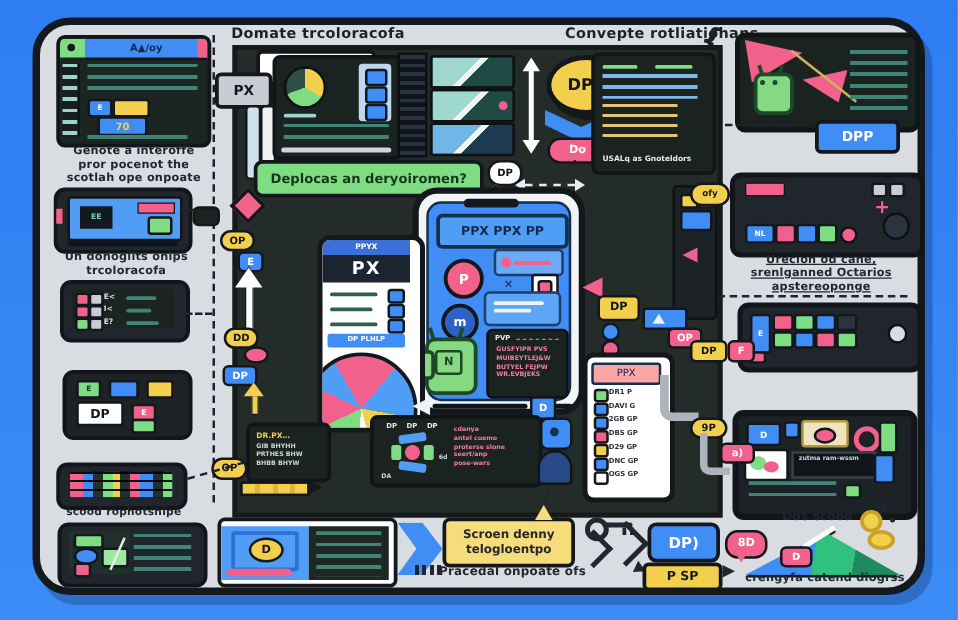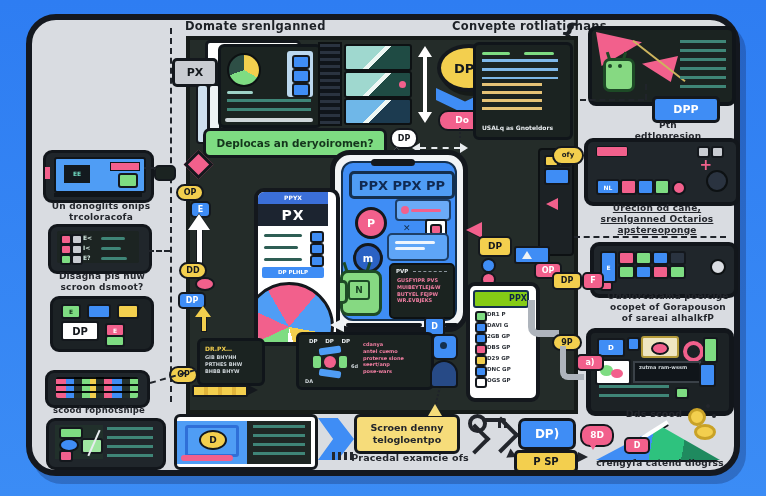--- a/index.html
+++ b/index.html
@@ -33,27 +33,43 @@
   .tl{position:absolute;height:3px;border-radius:2px;background:#3f8577;}
   .tri{position:absolute;width:0;height:0;}
   .code{position:absolute;font-weight:700;line-height:1.35;white-space:pre-line;}
 </style>
 </head>
 <body>
 
 <div id="stage">
   <div id="canvas"></div>
 
-  <div class="h" style="left:185px;top:19px;">Domate srenlganned</div>
+  <div class="h" style="left:185px;top:19px;">Domate trcoloracofa</div>
   <div class="h" style="left:452px;top:19px;">Convepte rotliatiohans</div>
   <div class="abs" style="left:560px;top:18px;font-size:26px;font-weight:800;color:#1d2126;transform:rotate(8deg);">{</div>
 
   <div id="centerDark"></div>
   <div class="dash-v" style="left:170px;top:28px;height:374px;"></div>
 
+  <div class="abs" style="left:45px;top:28px;width:118px;height:84px;border:3px solid #12161b;border-radius:7px;background:#1b2522;overflow:hidden;">
+    <div class="abs" style="left:0;top:0;width:20px;height:15px;background:#7edc82;border-right:2px solid #12161b;">
+      <div class="dot" style="left:6px;top:4px;width:6px;height:6px;background:#14181d;"></div>
+    </div>
+    <div class="abs" style="left:20px;top:0;width:98px;height:15px;background:#3f8df5;border-bottom:2px solid #12161b;color:#132a50;font-weight:800;font-size:8px;text-align:center;line-height:15px;">A▲/oy</div>
+    <div class="abs" style="right:0;top:0;width:8px;height:15px;background:#f2608c;"></div>
+    <div class="abs lines-lteal" style="left:2px;top:20px;width:12px;height:58px;background-color:#171e22;border-right:2px solid #0f1418;"></div>
+    <div class="abs lines-teal" style="left:22px;top:20px;width:88px;height:24px;"></div>
+    <div class="chip blue" style="left:22px;top:48px;width:16px;height:11px;font-size:6px;">E</div>
+    <div class="chip" style="left:42px;top:48px;width:26px;height:11px;background:#f3cf4e;"></div>
+    <div class="chip blue" style="left:30px;top:62px;width:36px;height:12px;font-size:8px;color:#f3cf4e;">70</div>
+    <div class="abs lines-teal" style="left:22px;top:77px;width:80px;height:6px;"></div>
+  </div>
+  <div class="cap" style="left:32px;top:116px;width:150px;">Genote a interoffe
+pror pocenot the
+scotlah ope onpoate</div>
 
   <div class="bez" style="left:43px;top:150px;width:105px;height:47px;">
     <div class="abs" style="left:-1px;top:14px;width:5px;height:12px;background:#f2608c;"></div>
     <div class="abs" style="left:8px;top:4px;width:88px;height:32px;background:#4f9df5;border:2px solid #10151a;border-radius:3px;">
       <div class="abs" style="left:8px;top:6px;width:26px;height:18px;background:#131a1f;color:#6fd9c0;font-size:6px;font-weight:800;text-align:center;line-height:18px;">EE</div>
       <div class="abs" style="right:4px;top:3px;width:28px;height:7px;background:#f2608c;border:1.5px solid #10151a;"></div>
       <div class="chip green" style="right:6px;top:14px;width:16px;height:11px;"></div>
     </div>
     <div class="abs" style="left:8px;bottom:3px;width:88px;height:4px;background:#10151a;"></div>
   </div>
@@ -70,22 +86,20 @@
       <div class="chip gray" style="left:14px;top:13px;width:8px;height:7px;"></div>
       <div class="abs" style="left:26px;top:13px;color:#cfe3dc;font-size:6px;font-weight:700;">I&lt;</div>
       <div class="tl" style="left:44px;top:16px;width:20px;"></div>
       <div class="chip green" style="left:3px;top:23px;width:8px;height:7px;"></div>
       <div class="chip gray" style="left:14px;top:23px;width:8px;height:7px;"></div>
       <div class="abs" style="left:26px;top:23px;color:#cfe3dc;font-size:6px;font-weight:700;">E?</div>
       <div class="tl" style="left:44px;top:26px;width:26px;"></div>
     </div>
   </div>
   <div class="dash-h" style="left:148px;top:250px;width:22px;"></div>
-  <div class="cap" style="left:32px;top:271px;width:140px;">Disagna pls nuw
-scroon dsmoot?</div>
 
   <div class="bez" style="left:50px;top:296px;width:98px;height:50px;background:#1c2225;">
     <div class="chip green" style="left:8px;top:5px;width:16px;height:11px;font-size:6px;">E</div>
     <div class="chip blue" style="left:34px;top:5px;width:20px;height:11px;"></div>
     <div class="chip" style="left:64px;top:5px;width:18px;height:11px;background:#f3cf4e;"></div>
     <div class="chip white" style="left:8px;top:22px;width:34px;height:16px;font-size:10px;">DP</div>
     <div class="chip pink" style="left:52px;top:24px;width:16px;height:10px;font-size:6px;">E</div>
     <div class="chip green" style="left:52px;top:36px;width:16px;height:8px;"></div>
   </div>
 
@@ -168,21 +182,21 @@
     <div class="tl" style="left:6px;top:7px;width:28px;background:#7edc82;"></div>
     <div class="tl" style="left:48px;top:7px;width:30px;background:#7edc82;"></div>
     <div class="abs lines-lblue" style="left:6px;top:14px;width:76px;height:20px;"></div>
     <div class="abs lines-yel" style="left:6px;top:38px;width:60px;height:32px;"></div>
     <div class="abs" style="left:6px;bottom:6px;color:#e8ecef;font-size:6px;font-weight:700;">USALq as Gnoteldors</div>
   </div>
 
   <div class="abs" style="left:330px;top:150px;width:128px;height:172px;background:#f2f4f6;border:5px solid #14181d;border-radius:20px;">
     <div class="abs" style="left:6px;top:6px;right:6px;bottom:6px;background:#3f8df5;border-radius:12px;border:2px solid #14304f;">
       <div class="abs" style="left:28px;top:-4px;width:44px;height:7px;background:#14181d;border-radius:4px;"></div>
-      <div class="abs" style="left:6px;top:8px;width:100px;height:22px;background:#4f9df5;border:3px solid #14304f;border-radius:5px;color:#102a52;font-weight:800;font-size:13px;display:flex;align-items:center;justify-content:center;">PPX PPX PP</div>
+      <div class="abs" style="left:6px;top:8px;width:100px;height:22px;background:#4f9df5;border:3px solid #14304f;border-radius:5px;color:#102a52;font-weight:800;font-size:10px;display:flex;align-items:center;justify-content:center;">PPX PPX PP</div>
       <div class="abs" style="left:52px;top:36px;width:52px;height:18px;background:#6babf7;border:2px solid #1d3f68;border-radius:4px;">
         <div class="dot pink" style="left:4px;top:5px;width:8px;height:8px;"></div>
         <div class="abs" style="left:14px;top:8px;width:30px;height:2.5px;background:#f2608c;border-radius:2px;"></div>
       </div>
       <div class="dot pink" style="left:12px;top:44px;width:26px;height:26px;border:3px solid #14181d;display:flex;align-items:center;justify-content:center;color:#fff;font-weight:800;font-size:11px;">P</div>
       <div class="abs" style="left:60px;top:60px;color:#14304f;font-weight:800;font-size:9px;">✕</div>
       <div class="chip white" style="left:82px;top:56px;width:18px;height:16px;">
         <div class="chip pink" style="left:3px;top:3px;width:8px;height:7px;"></div>
       </div>
       <div class="dot" style="left:10px;top:80px;width:24px;height:24px;background:#2b62c4;border:3px solid #14181d;display:flex;align-items:center;justify-content:center;color:#fff;font-weight:800;font-size:10px;">m</div>
@@ -260,21 +274,21 @@
     <div class="dot" style="left:6px;top:6px;width:7px;height:7px;background:#14304f;"></div>
   </div>
   <div class="abs" style="left:430px;top:360px;width:24px;height:24px;background:#274a86;border:2px solid #10151a;border-radius:50% 50% 4px 4px;"></div>
 
   <div class="tri" style="left:466px;top:222px;border-top:8px solid transparent;border-bottom:8px solid transparent;border-right:16px solid #f2608c;filter:drop-shadow(0 1px 0 #14181d);"></div>
   <div class="tag" style="left:478px;top:236px;width:30px;height:17px;font-size:9px;">DP</div>
   <div class="dot blue" style="left:481px;top:258px;width:11px;height:11px;border:2px solid #14181d;"></div>
   <div class="dot pink" style="left:481px;top:272px;width:11px;height:11px;border:2px solid #14181d;"></div>
 
   <div class="abs" style="left:466px;top:282px;width:66px;height:112px;background:#fff;border:4px solid #14181d;border-radius:9px;">
-    <div class="abs" style="left:3px;top:4px;width:52px;height:14px;background:#84cc16;border:2px solid #14304f;border-radius:3px;color:#0d2445;font-weight:700;font-size:8px;text-align:right;line-height:14px;">PPX</div>
+    <div class="abs" style="left:3px;top:4px;width:52px;height:14px;background:#fca5a5;border:2px solid #14304f;border-radius:3px;color:#0d2445;font-weight:400;font-size:8px;text-align:center;line-height:14px;">PPX</div>
     <div class="chip green" style="left:5px;top:25px;width:8px;height:7px;"></div>
     <div class="abs" style="left:17px;top:25px;font-size:5.5px;font-weight:700;color:#2c3138;">DR1 P</div>
     <div class="chip blue" style="left:5px;top:36px;width:8px;height:7px;"></div>
     <div class="abs" style="left:17px;top:36px;font-size:5.5px;font-weight:700;color:#2c3138;">DAVI G</div>
     <div class="chip blue" style="left:5px;top:47px;width:8px;height:7px;"></div>
     <div class="abs" style="left:17px;top:47px;font-size:5.5px;font-weight:700;color:#2c3138;">2GB GP</div>
     <div class="chip pink" style="left:5px;top:58px;width:8px;height:7px;"></div>
     <div class="abs" style="left:17px;top:58px;font-size:5.5px;font-weight:700;color:#2c3138;">DBS GP</div>
     <div class="chip" style="left:5px;top:69px;width:8px;height:7px;background:#f3cf4e;"></div>
     <div class="abs" style="left:17px;top:69px;font-size:5.5px;font-weight:700;color:#2c3138;">D29 GP</div>
@@ -305,22 +319,20 @@
       <div class="abs" style="left:7px;top:0;width:2.5px;height:8px;background:#1d4a26;transform:rotate(-18deg);"></div>
       <div class="abs" style="left:23px;top:0;width:2.5px;height:8px;background:#1d4a26;transform:rotate(18deg);"></div>
       <div class="dot" style="left:8px;top:12px;width:4px;height:4px;background:#1d4a26;"></div>
       <div class="dot" style="left:18px;top:12px;width:4px;height:4px;background:#1d4a26;"></div>
     </div>
     <div class="abs lines-teal" style="right:6px;top:10px;width:46px;height:48px;"></div>
   </div>
   <div class="dash-v" style="left:645px;top:84px;height:16px;"></div>
   <div class="dash-h" style="left:580px;top:99px;width:64px;"></div>
   <div class="tag blue" style="left:652px;top:96px;width:62px;height:21px;font-size:11px;border-width:3px;color:#fff;">DPP</div>
-  <div class="cap" style="left:622px;top:120px;width:92px;">Ptn
-edtlopresion</div>
 
   <div class="tag pill" style="left:552px;top:146px;width:28px;height:15px;font-size:7px;">ofy</div>
   <div class="bez" style="left:584px;top:138px;width:148px;height:60px;border-width:4px;">
     <div class="abs" style="left:8px;top:4px;width:30px;height:9px;background:#f2608c;border:1.5px solid #10151a;border-radius:2px;"></div>
     <div class="chip gray" style="right:26px;top:4px;width:9px;height:8px;"></div>
     <div class="chip gray" style="right:12px;top:4px;width:9px;height:8px;"></div>
     <div class="abs" style="right:24px;top:14px;color:#f2608c;font-weight:800;font-size:15px;">+</div>
     <div class="chip blue" style="left:8px;top:37px;width:20px;height:12px;font-size:6px;">NL</div>
     <div class="chip pink" style="left:32px;top:37px;width:13px;height:12px;"></div>
     <div class="chip blue" style="left:49px;top:37px;width:13px;height:12px;"></div>
@@ -341,23 +353,20 @@
     <div class="chip" style="left:75px;top:5px;width:13px;height:10px;background:#2a3340;"></div>
     <div class="chip green" style="left:24px;top:19px;width:13px;height:10px;"></div>
     <div class="chip blue" style="left:41px;top:19px;width:13px;height:10px;"></div>
     <div class="chip pink" style="left:58px;top:19px;width:13px;height:10px;"></div>
     <div class="chip green" style="left:75px;top:19px;width:13px;height:10px;"></div>
     <div class="dot" style="right:8px;top:13px;width:12px;height:12px;background:#d9dce1;border:2px solid #0d1113;"></div>
     <div class="chip pink" style="left:6px;bottom:3px;width:9px;height:6px;"></div>
   </div>
   <div class="tag" style="left:552px;top:272px;width:26px;height:14px;">DP</div>
   <div class="tag pink" style="left:582px;top:272px;width:18px;height:14px;color:#fff;">F</div>
-  <div class="cap" style="left:602px;top:291px;width:132px;">Odolorcatama poelcige
-ocopet of Gorapouson
-of sareai alhalkfP</div>
 
   <div class="bez" style="left:586px;top:328px;width:138px;height:78px;border-width:5px;background:#1c2225;">
     <div class="chip blue" style="left:6px;top:5px;width:24px;height:15px;font-size:7px;">D</div>
     <div class="chip blue" style="left:36px;top:4px;width:9px;height:10px;"></div>
     <div class="chip" style="left:50px;top:3px;width:34px;height:18px;background:#efe5c2;border-color:#b49a3a;">
       <div class="dot pink" style="left:8px;top:4px;width:14px;height:9px;border:2px solid #10151a;"></div>
     </div>
     <div class="dot" style="left:92px;top:8px;width:13px;height:13px;border:4px solid #f2608c;background:#1c2225;"></div>
     <div class="chip green" style="left:112px;top:4px;width:11px;height:22px;"></div>
     <div class="chip white" style="left:4px;top:26px;width:32px;height:22px;">
@@ -396,21 +405,21 @@
       <div class="abs lines-teal" style="left:6px;top:4px;width:52px;height:36px;"></div>
     </div>
   </div>
 
   <div class="abs" style="left:318px;top:418px;width:36px;height:42px;background:#3f8df5;filter:drop-shadow(2px 2px 0 #14181d);clip-path:polygon(0 0,55% 0,100% 50%,55% 100%,0 100%,42% 50%);"></div>
   <div class="abs" style="left:332px;top:452px;width:22px;height:8px;background:repeating-linear-gradient(90deg,#23262c 0 3px,rgba(0,0,0,0) 3px 6px);"></div>
 
   <div class="abs" style="left:354px;top:414px;width:100px;height:34px;background:#f6dc7a;border:3px solid #14181d;border-radius:6px;display:flex;align-items:center;justify-content:center;font-weight:800;font-size:9.5px;color:#23262c;text-align:center;white-space:pre-line;line-height:1.25;">Scroen denny
 telogloentpo</div>
   <div class="tri" style="left:428px;top:404px;border-left:7px solid transparent;border-right:7px solid transparent;border-bottom:12px solid #f6dc7a;"></div>
-  <div class="cap" style="left:350px;top:452px;width:120px;font-size:9.5px;">Pracedal examcie ofs</div>
+  <div class="cap" style="left:350px;top:452px;width:120px;font-size:9.5px;">Pracedal onpoate ofs</div>
 
   <div class="abs" style="left:468px;top:412px;width:44px;height:18px;">
     <div class="dot" style="left:0;top:2px;width:11px;height:11px;border:4px solid #23262c;background:#d9dce1;"></div>
     <div class="abs" style="left:14px;top:6px;width:24px;height:4px;background:#23262c;border-radius:2px;"></div>
     <div class="abs" style="left:30px;top:10px;width:3px;height:6px;background:#23262c;"></div>
     <div class="abs" style="left:36px;top:10px;width:3px;height:6px;background:#23262c;"></div>
   </div>
   <div class="abs" style="left:464px;top:428px;width:18px;height:18px;border-right:4px solid #23262c;border-bottom:4px solid #23262c;transform:rotate(-45deg);"></div>
   <div class="abs" style="left:488px;top:422px;width:22px;height:22px;border-right:4px solid #23262c;border-bottom:4px solid #23262c;transform:rotate(-45deg);"></div>
   <div class="tri" style="left:508px;top:450px;border-top:5px solid transparent;border-bottom:5px solid transparent;border-left:9px solid #23262c;transform:rotate(25deg);"></div>

